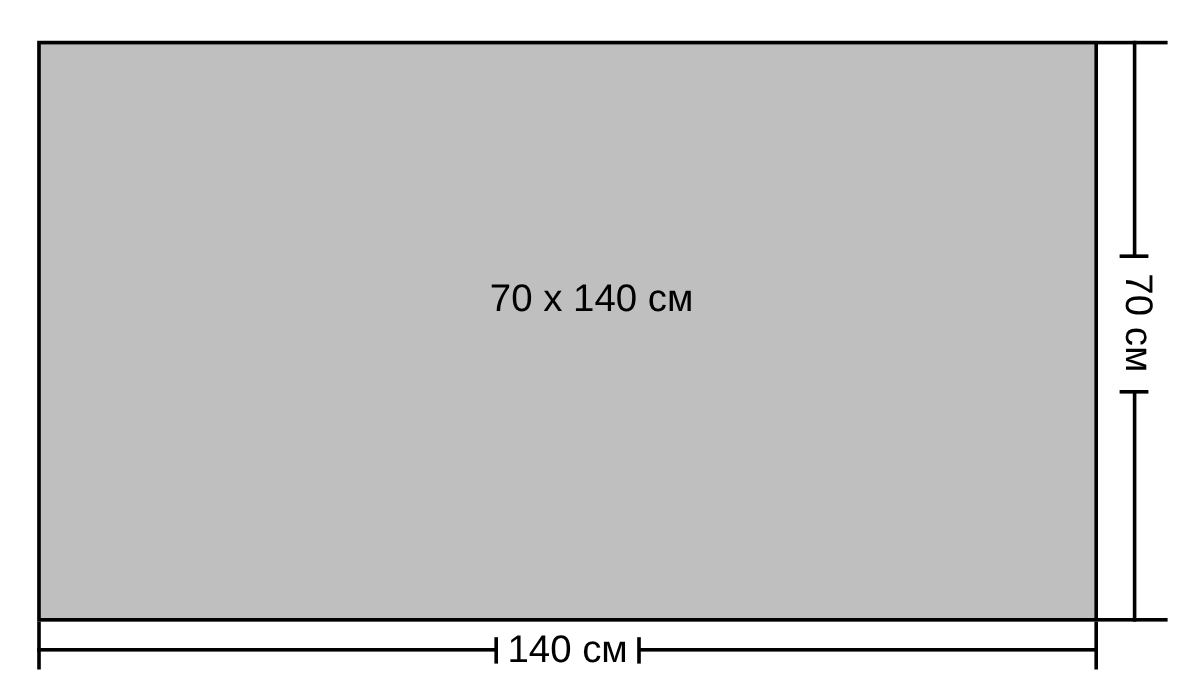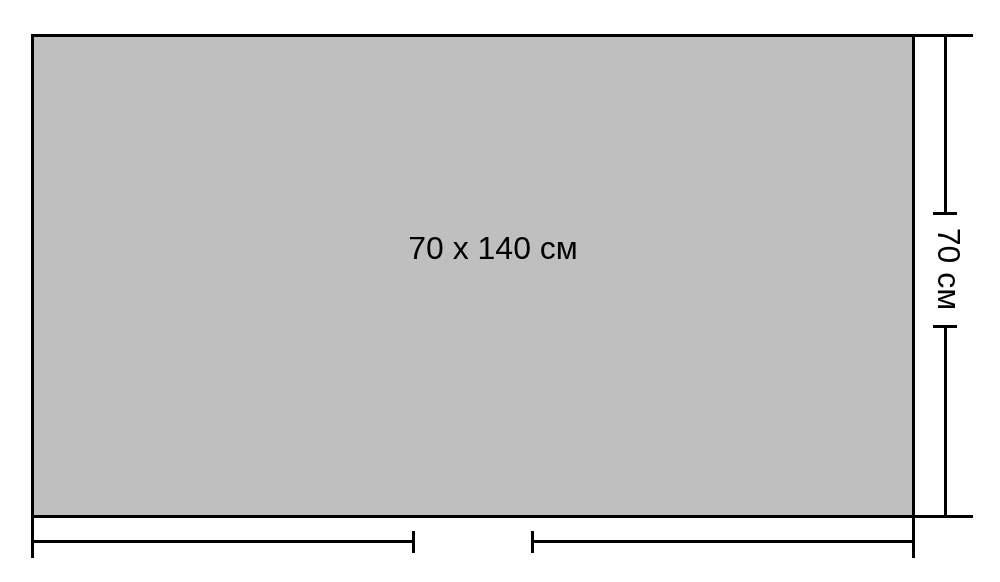--- a/index.html
+++ b/index.html
@@ -86,14 +86,15 @@
   <div class="line vdim-seg-top"></div>
   <div class="line vdim-seg-bottom"></div>
   <div class="line vdim-tick-top"></div>
   <div class="line vdim-tick-bottom"></div>
   <div class="dim-label rotated height-label">70 см</div>
 
   <div class="line hdim-seg-left"></div>
   <div class="line hdim-seg-right"></div>
   <div class="line hdim-tick-left"></div>
   <div class="line hdim-tick-right"></div>
+  <div class="dim-label width-label">140 см</div>
 
 </div>
 
 </body></html>

